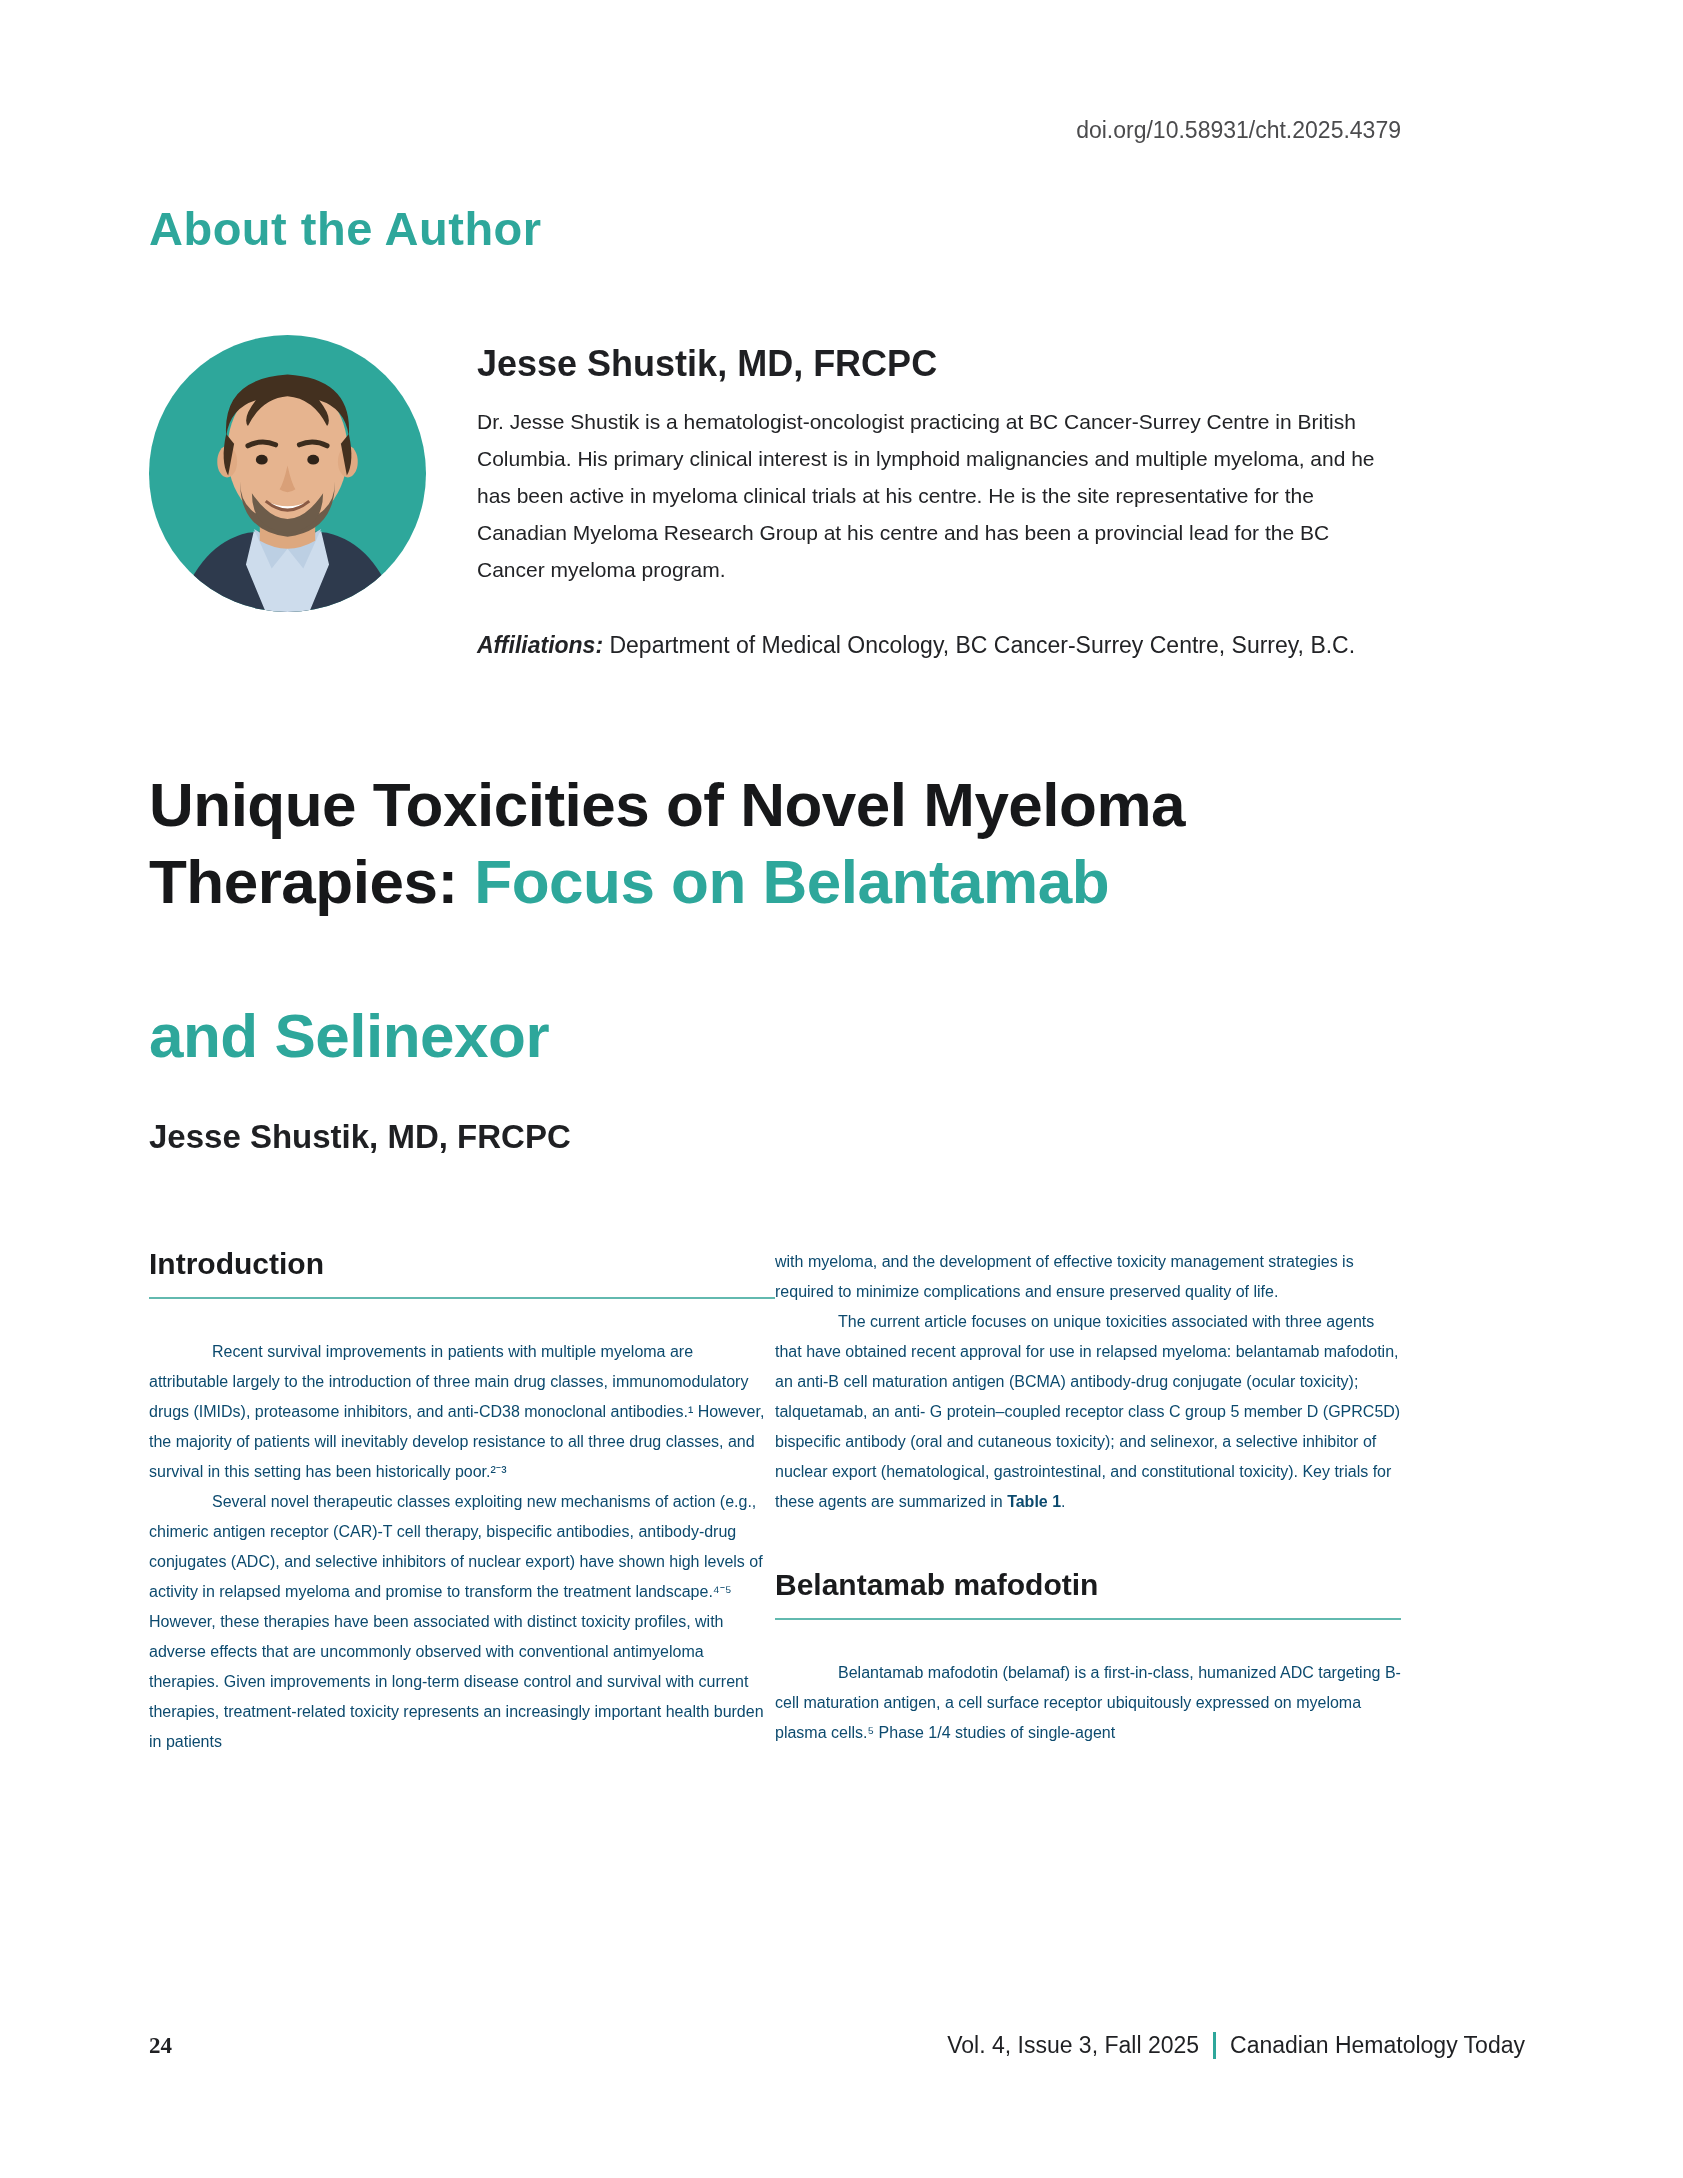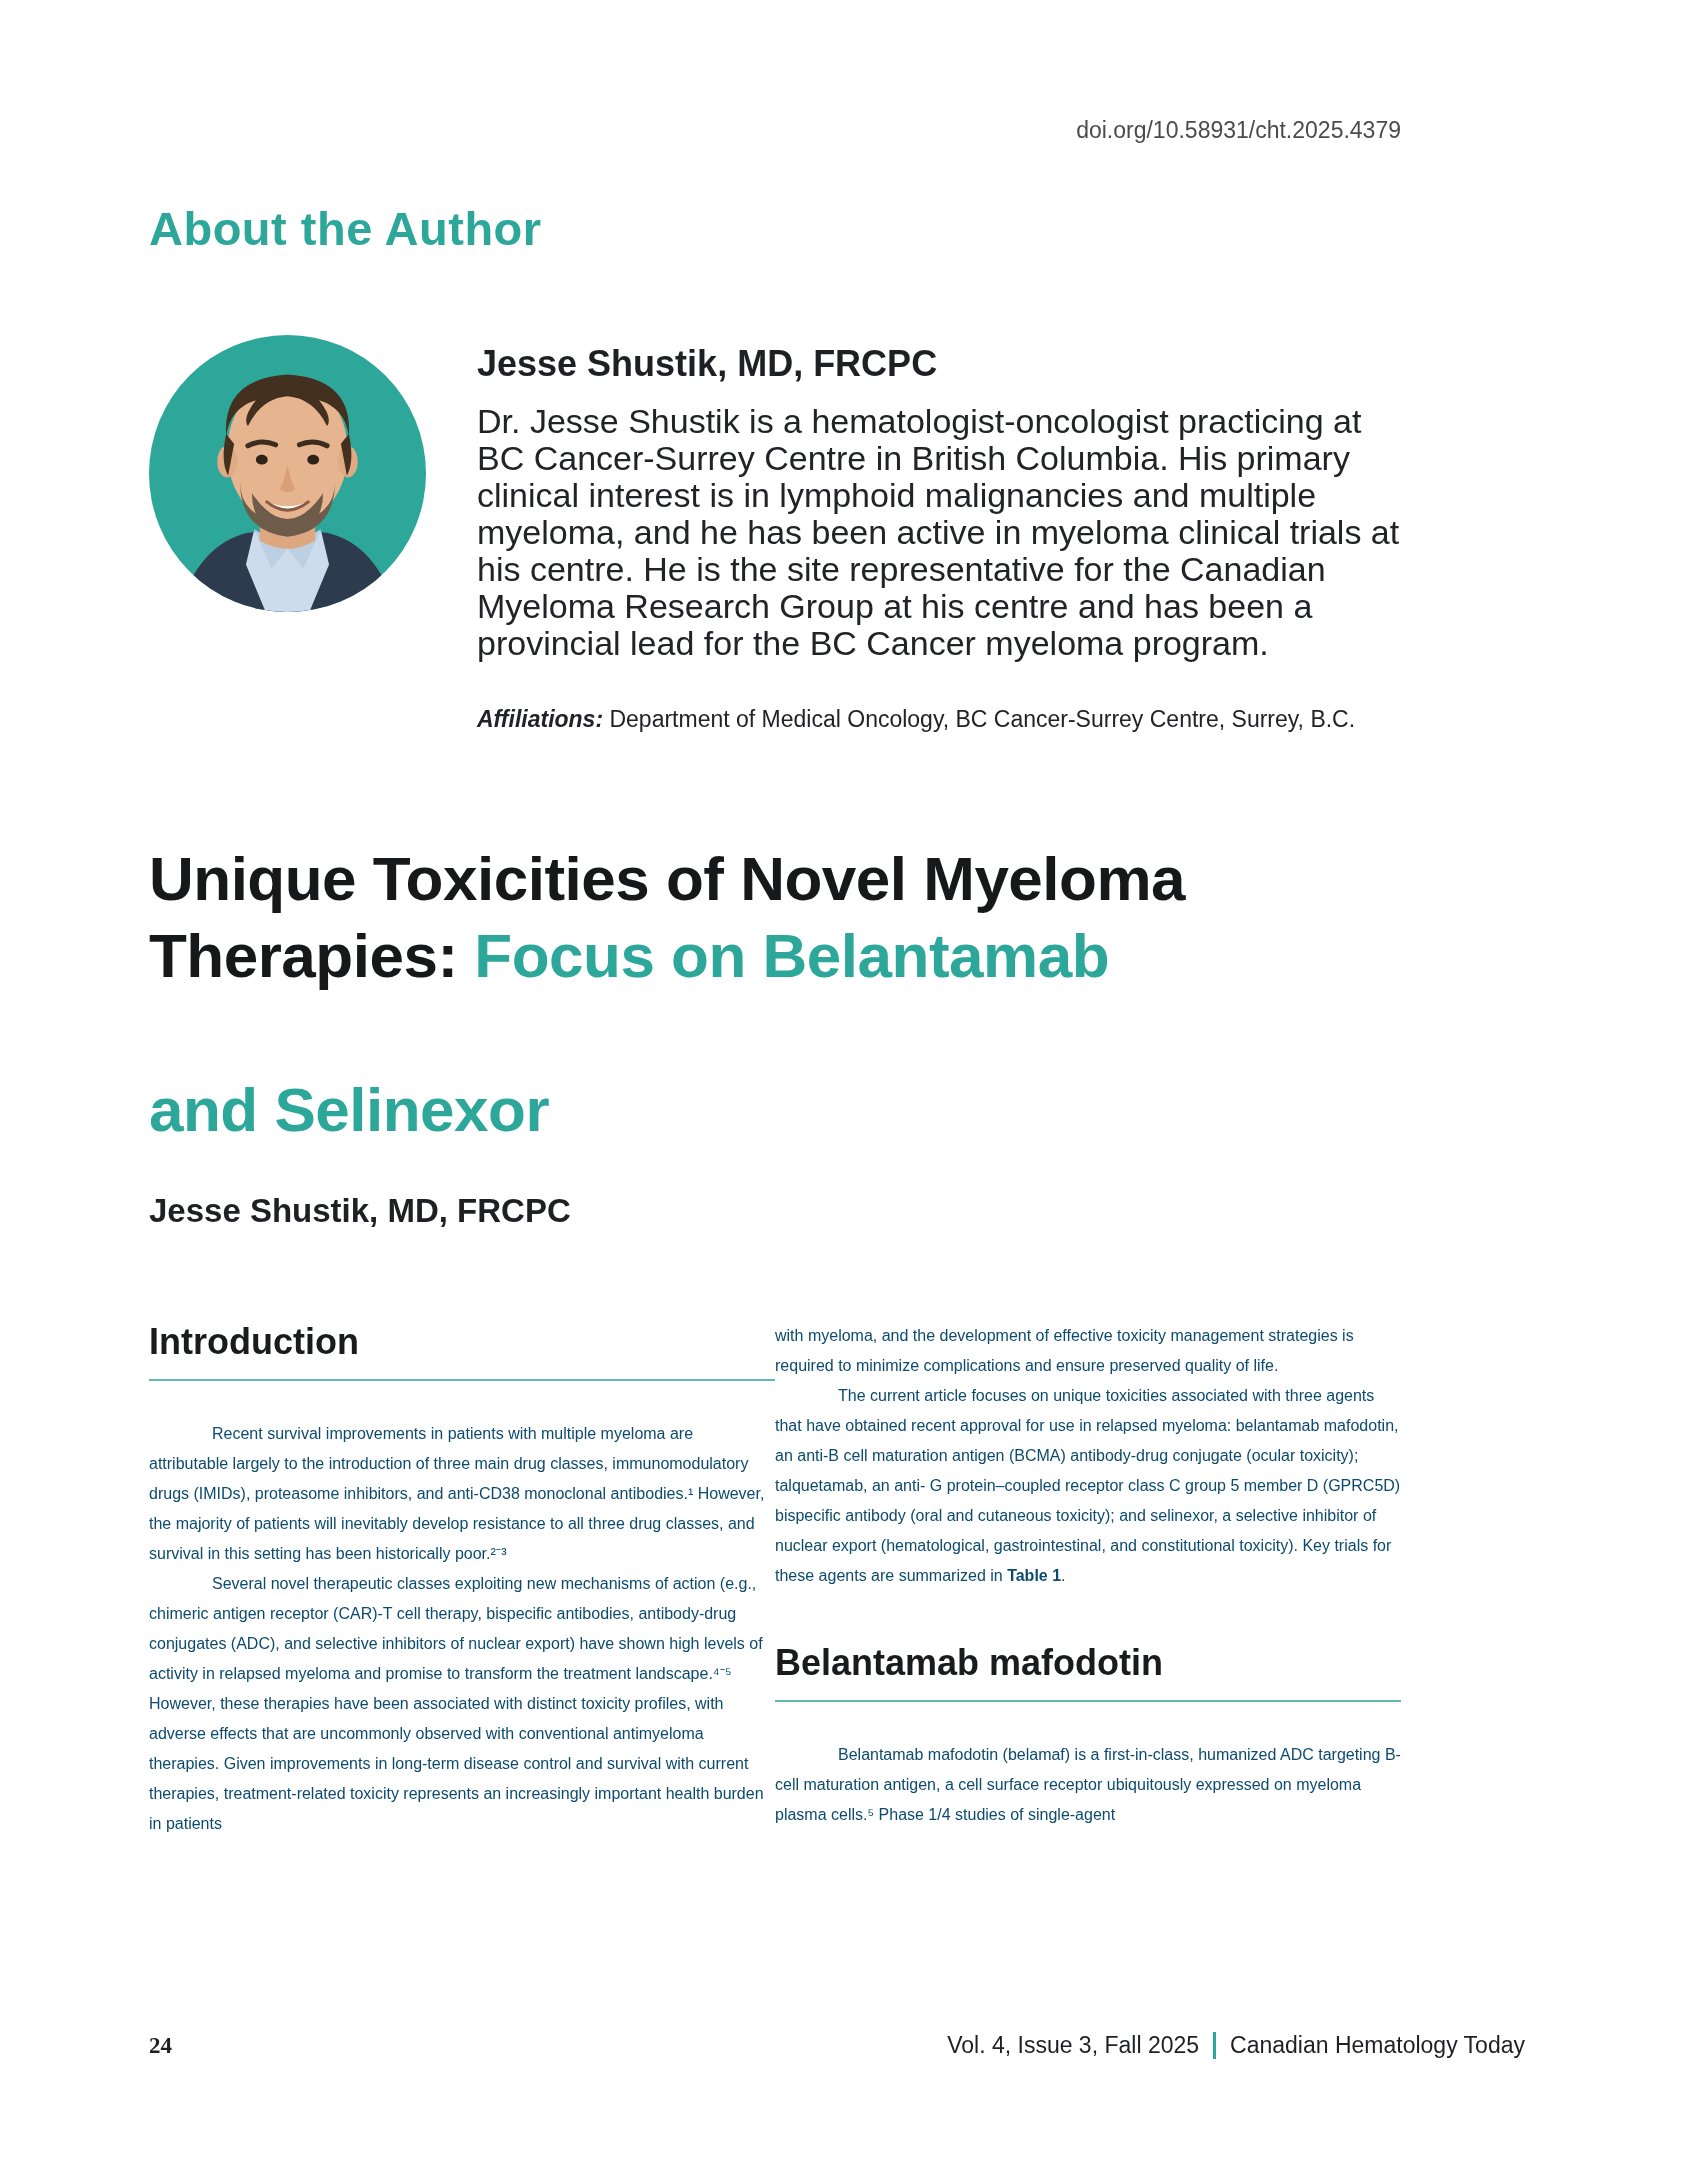--- a/index.html
+++ b/index.html
@@ -23,21 +23,21 @@
     font-size: 47px;
     font-weight: bold;
     color: #2ea79b;
     letter-spacing: 0.5px;
   }
 
   .author-row { display: flex; margin-top: 79px; gap: 51px; }
   .photo-wrap { width: 277px; height: 277px; flex: 0 0 277px; }
   .author-info { flex: 1; padding-top: 8px; }
   .author-name { font-size: 36px; font-weight: bold; margin-bottom: 18px; }
-  .author-bio { font-size: 34px; line-height: 37px; color: #222326; }
+  .author-bio { font-size: 21px; line-height: 37px; color: #222326; }
   .affiliations { font-size: 23px; margin-top: 44px; color: #222326; }
   .affiliations .label { font-weight: bold; font-style: italic; }
 
   .article-title {
     margin-top: 107px;
     font-size: 62px;
     line-height: 77px;
     font-weight: bold;
     letter-spacing: -0.5px;
     color: #17181a;
@@ -47,21 +47,21 @@
   .byline { margin-top: 44px; font-size: 33px; font-weight: bold; }
 
   .columns {
     margin-top: 91px;
     display: flex;
     justify-content: space-between;
   }
   .col { width: 655px; }
 
   h2.section-heading {
-    font-size: 36px;
+    font-size: 30px;
     font-weight: bold;
     padding-bottom: 16px;
     border-bottom: 2px solid #62b9af;
     color: #1a1b1d;
   }
   .section-body { margin-top: 38px; }
   .col p {
     font-size: 16px;
     line-height: 30px;
     color: #0c4a6e;

